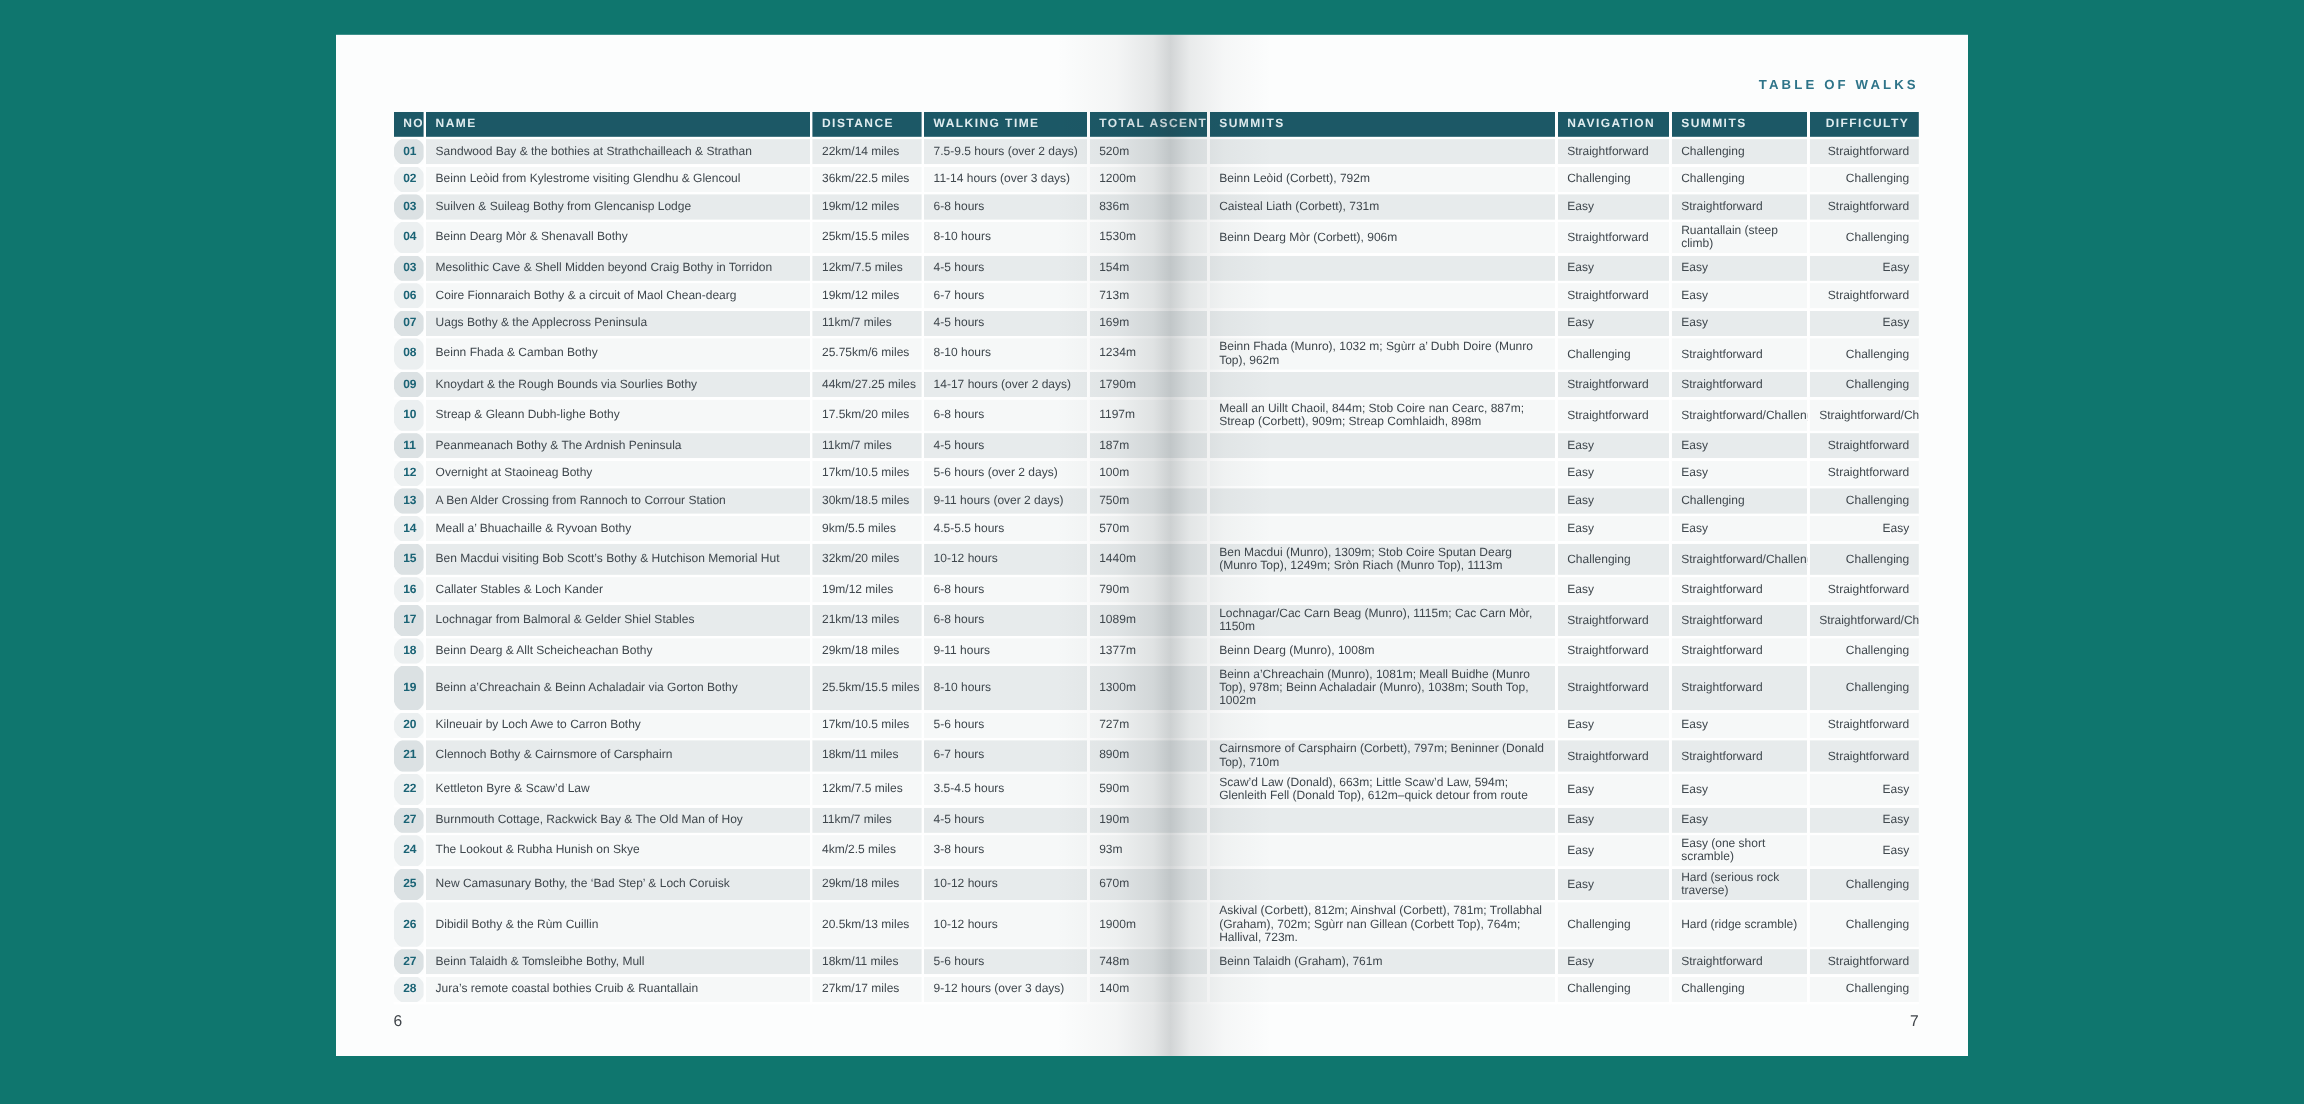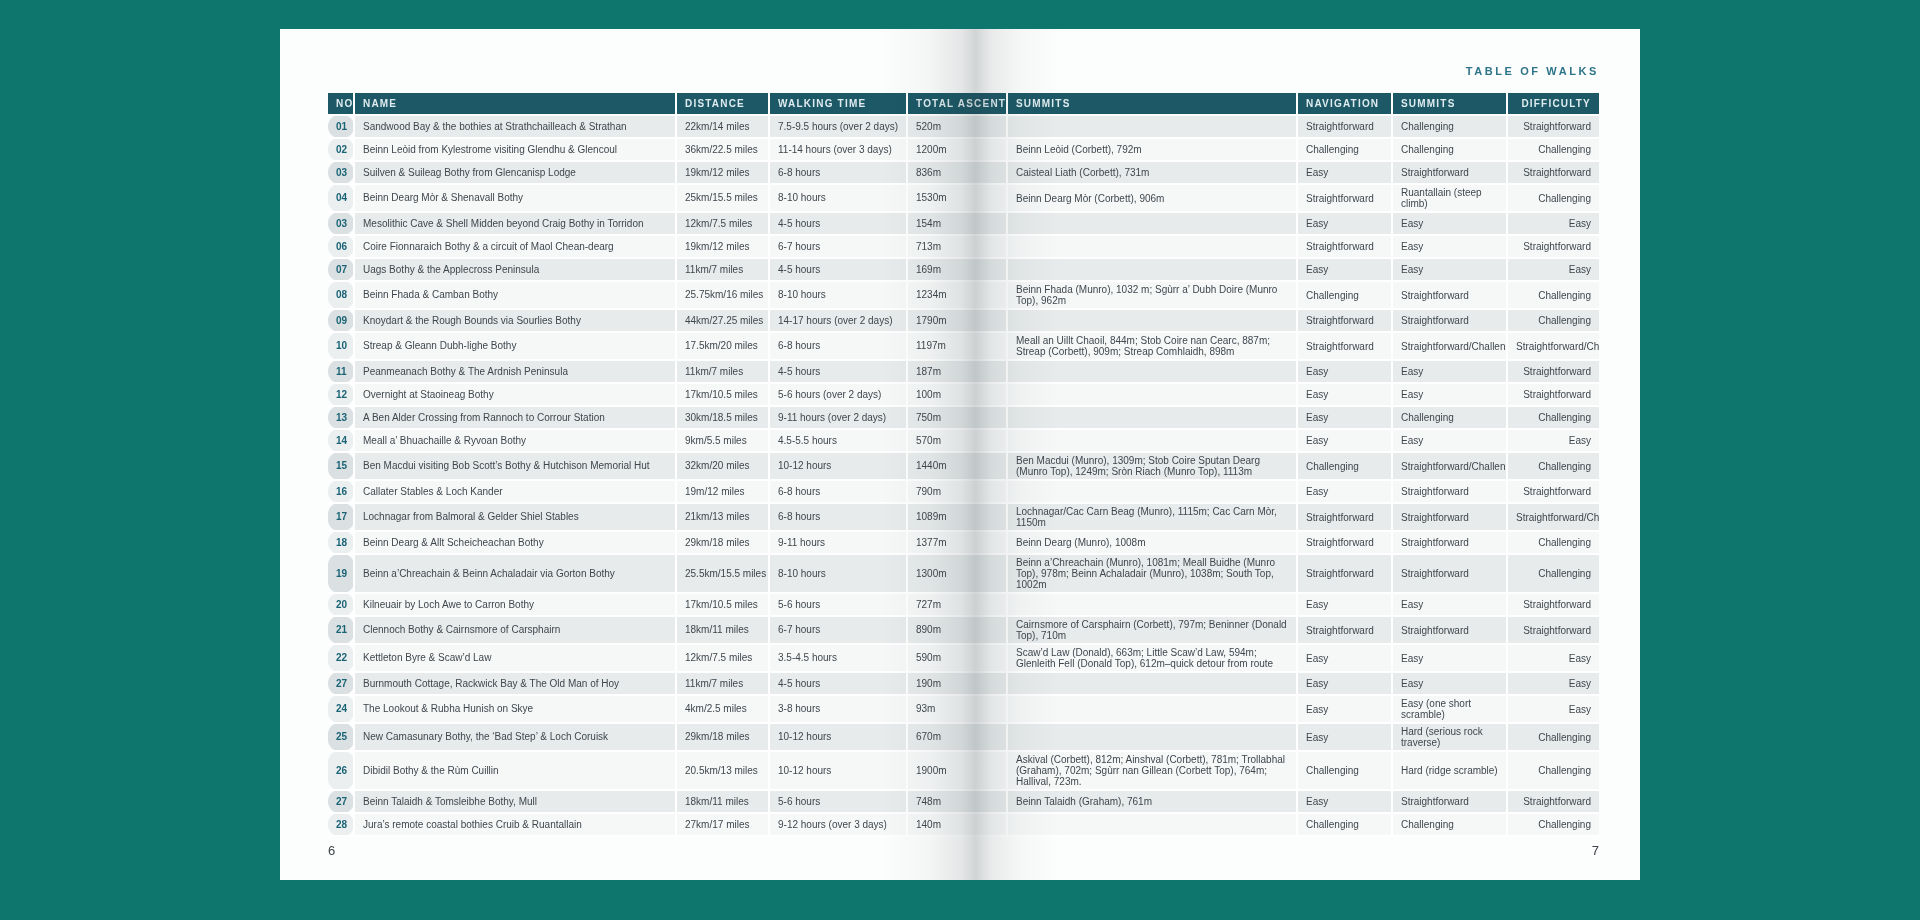--- a/index.html
+++ b/index.html
@@ -147,21 +147,21 @@
     <td class="c-ascent">169m</td>
     <td class="c-summits"></td>
     <td class="c-nav">Easy</td>
     <td class="c-terrain">Easy</td>
     <td class="c-diff">Easy</td>
   </tr>
 
   <tr>
     <td class="c-no">08</td>
     <td class="c-name">Beinn Fhada &amp; Camban Bothy</td>
-    <td class="c-distance">25.75km/16 miles</td>
+    <td class="c-distance">25.75km/6 miles</td>
     <td class="c-time">8-10 hours</td>
     <td class="c-ascent">1234m</td>
     <td class="c-summits">Beinn Fhada (Munro), 1032 m; Sgùrr a’ Dubh Doire (Munro Top), 962m</td>
     <td class="c-nav">Challenging</td>
     <td class="c-terrain">Straightforward</td>
     <td class="c-diff">Challenging</td>
   </tr>
 
   <tr>
     <td class="c-no">09</td>

